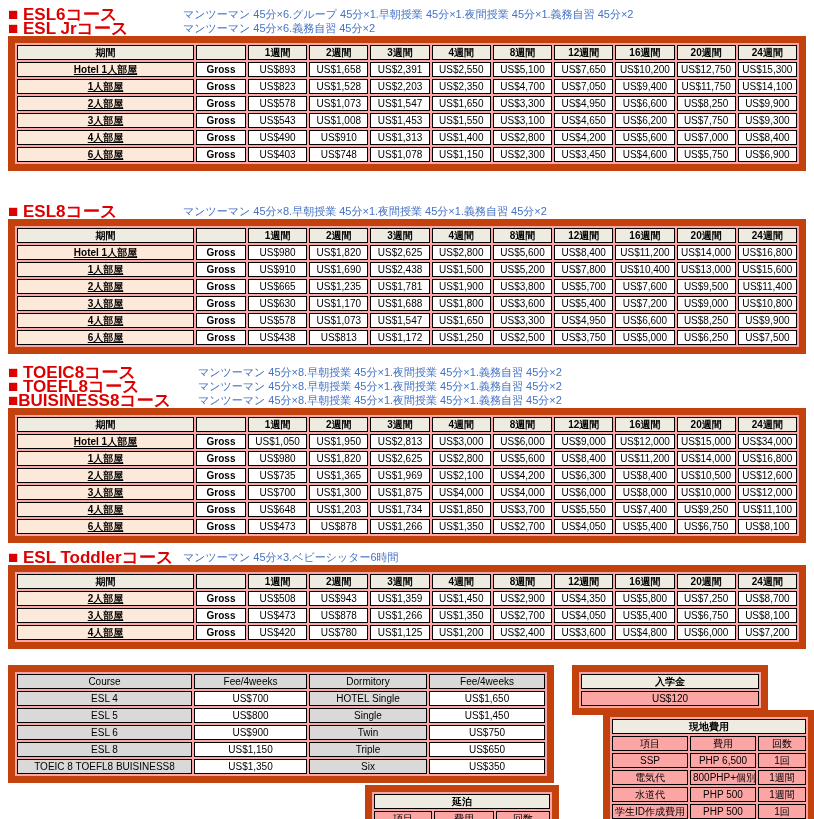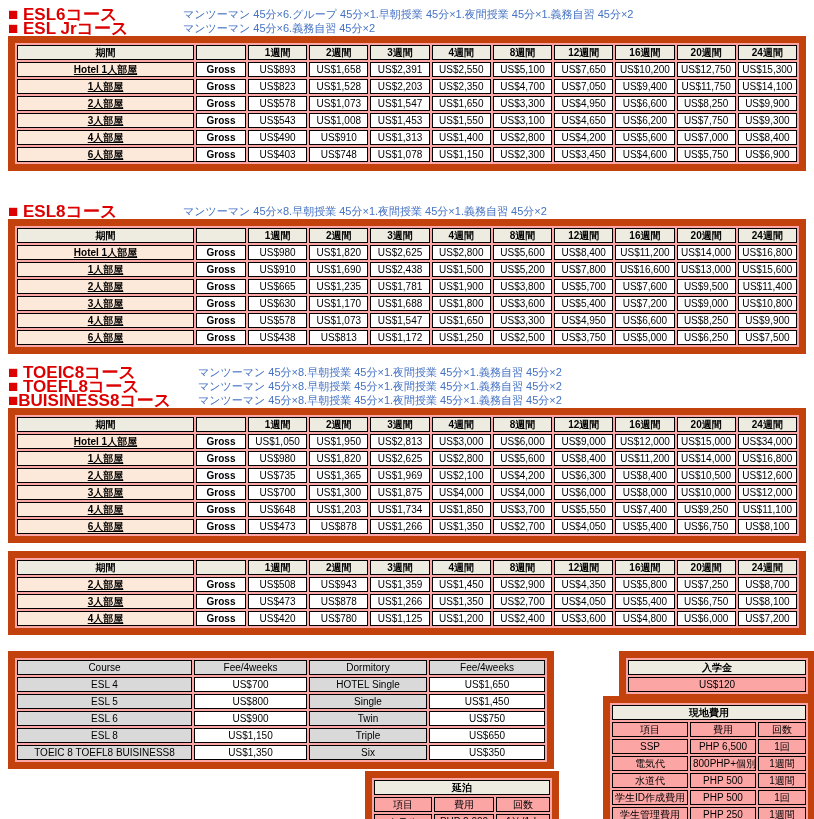--- a/index.html
+++ b/index.html
@@ -28,21 +28,21 @@
   .mb-sec4{margin-bottom:16px;}
 
   
   .bottom{position:relative;height:252px;}
   .bottom table{position:absolute;}
   table.course{left:0;top:0;width:532px;}
   table.course td{height:13px;}
   td.gcell{background:#d9d9d9;}
   td.wcell{background:#fff;}
 
-  table.admission{left:611px;top:0;width:196px;}
+  table.admission{left:564px;top:0;width:196px;}
   table.admission td{height:13px;}
   td.beige{background:#eeece1;font-weight:bold;}
 
   table.local{left:595px;top:45px;width:196px;}
   table.extension{left:357px;top:120px;width:178px;}
   td.al{text-align:left;}
   td.ar{text-align:right;}
   td.small{font-size:7.5px;}
 </style>
 </head>
@@ -216,21 +216,21 @@
         </tr>
         <tr>
           <td class="room">1人部屋</td>
           <td class="gross">Gross</td>
           <td class="price">US$910</td>
           <td class="price">US$1,690</td>
           <td class="price">US$2,438</td>
           <td class="price">US$1,500</td>
           <td class="price">US$5,200</td>
           <td class="price">US$7,800</td>
-          <td class="price">US$16,600</td>
+          <td class="price">US$10,400</td>
           <td class="price">US$13,000</td>
           <td class="price">US$15,600</td>
         </tr>
         <tr>
           <td class="room">2人部屋</td>
           <td class="gross">Gross</td>
           <td class="price">US$665</td>
           <td class="price">US$1,235</td>
           <td class="price">US$1,781</td>
           <td class="price">US$1,900</td>
@@ -398,20 +398,24 @@
           <td class="price">US$1,350</td>
           <td class="price">US$2,700</td>
           <td class="price">US$4,050</td>
           <td class="price">US$5,400</td>
           <td class="price">US$6,750</td>
           <td class="price">US$8,100</td>
         </tr>
       </tbody>
     </table>
 
+  <div class="title-row">
+    <span class="ttl">■ ESL Toddlerコース</span>
+    <span class="desc">マンツーマン 45分×3.ベビーシッター6時間</span>
+  </div>
   <table class="grid pricing mb-sec4">
       <colgroup>
         <col style="width:177px">
         <col style="width:50px">
         <col>
         <col>
         <col>
         <col>
         <col>
         <col>

